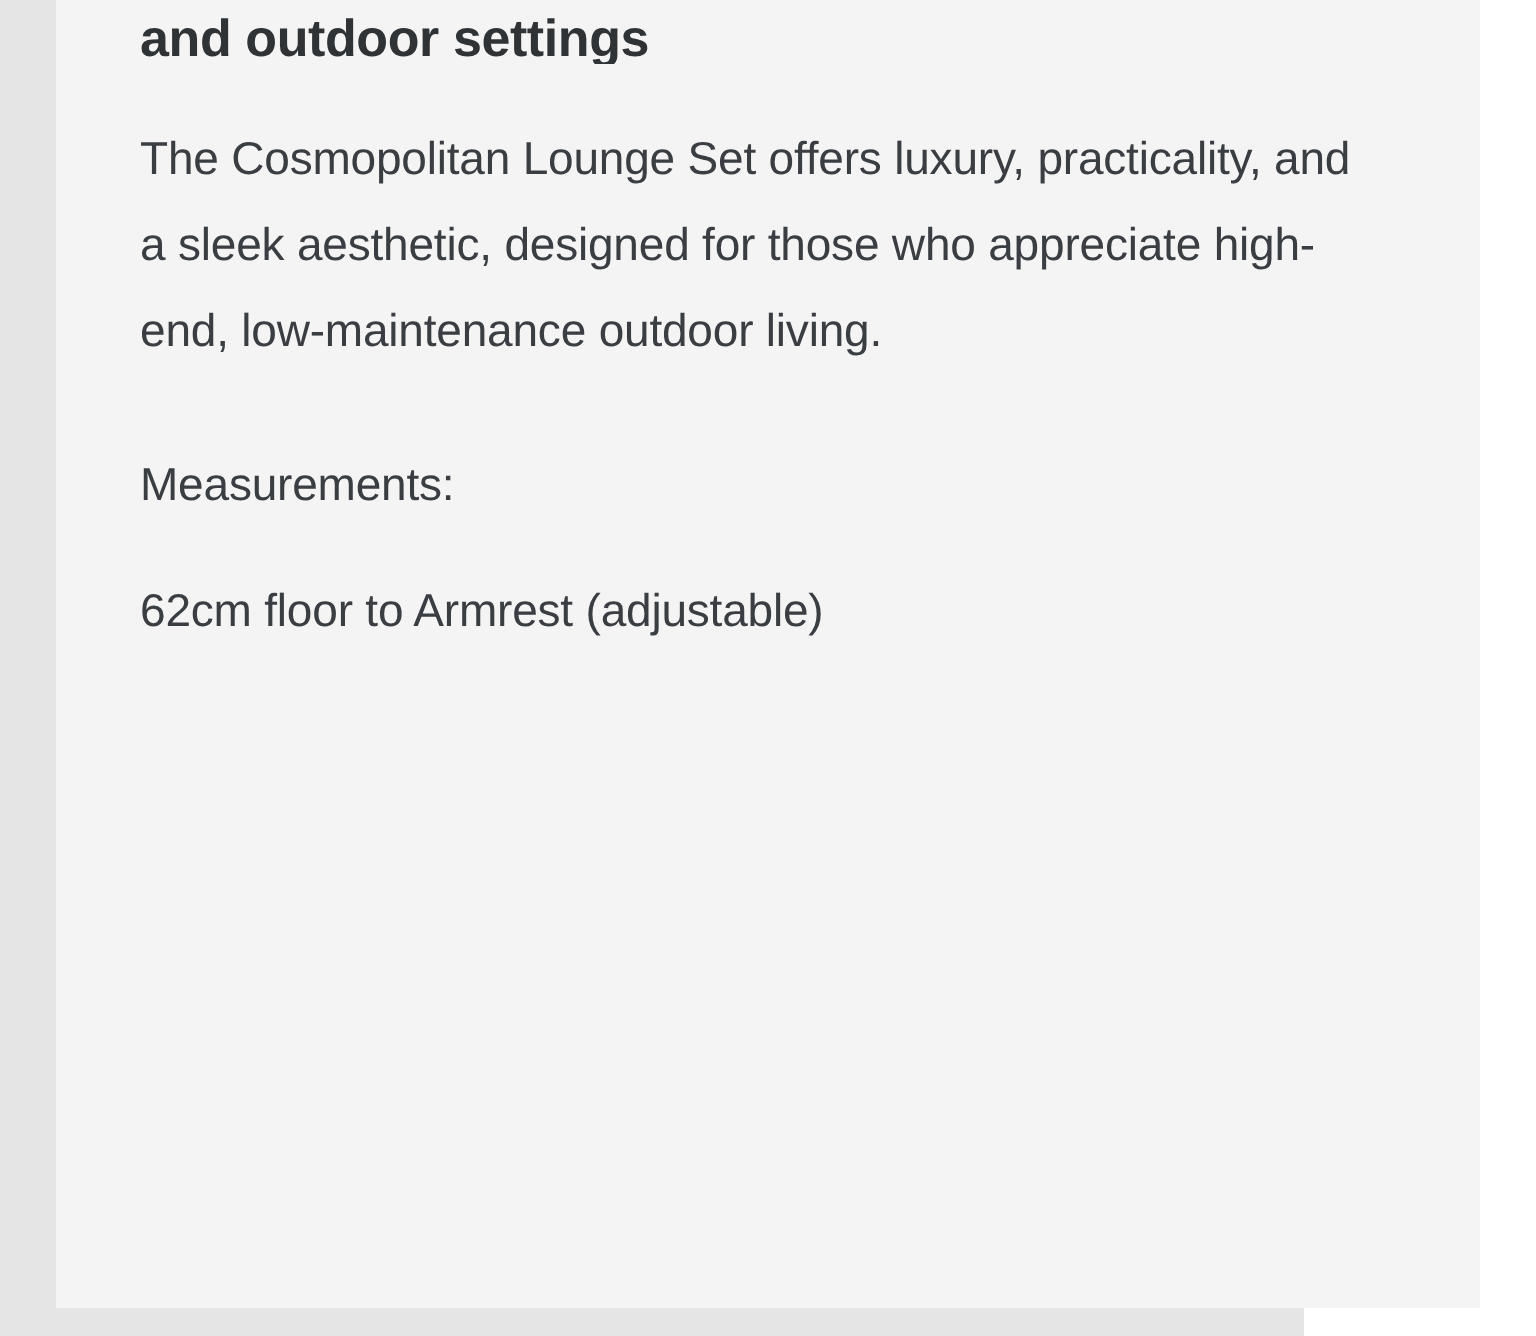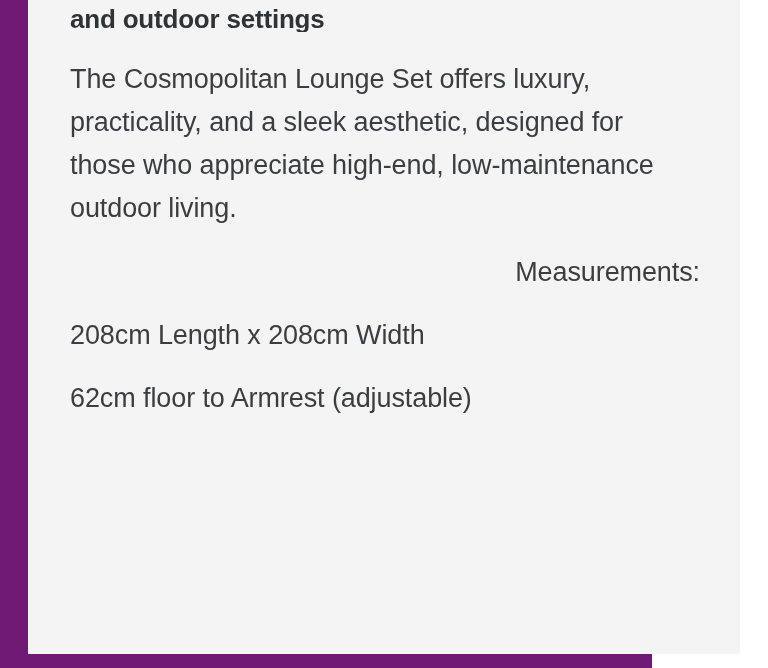--- a/index.html
+++ b/index.html
@@ -10,21 +10,21 @@
     width: 768px;
     height: 668px;
     background: #ffffff;
     font-family: "Liberation Sans", sans-serif;
     overflow: hidden;
   }
   .page {
     position: relative;
     width: 652px;
     height: 668px;
-    background: #701a75;
+    background: #e5e5e5;
   }
   .panel {
     position: absolute;
     left: 28px;
     top: 0;
     width: 712px;
     height: 654px;
     background: #f4f4f4;
   }
   .content {
@@ -40,52 +40,50 @@
     line-height: 38px;
     font-weight: bold;
     color: #2f3336;
     letter-spacing: -0.2px;
     height: 32px;
     overflow: hidden;
   }
   .para {
     margin: 0;
     padding: 0;
-    font-size: 27px;
+    font-size: 23px;
     line-height: 43px;
     color: #3a3e42;
     font-weight: 400;
     letter-spacing: -0.1px;
   }
   .p-desc {
     margin-top: 26px;
     width: 620px;
   }
   .p-measure-label {
-    margin-top: 21px;
-    text-align: right;
+    margin-top: 34px;
   }
   .p-line {
     margin-top: 20px;
   }
 </style>
 </head>
 <body>
 
 <div class="page">
   <div class="panel">
     <div class="content">
 
       <h2 class="heading">and outdoor settings</h2>
 
       <p class="para p-desc">The Cosmopolitan Lounge Set offers luxury, practicality, and a sleek aesthetic, designed for those who appreciate high-end, low-maintenance outdoor living.</p>
 
       <p class="para p-measure-label">Measurements:</p>
 
-      <p class="para p-line">208cm Length x 208cm Width</p>
 
       <p class="para p-line">62cm floor to Armrest (adjustable)</p>
 
 
 
 
     </div>
   </div>
 </div>
 

